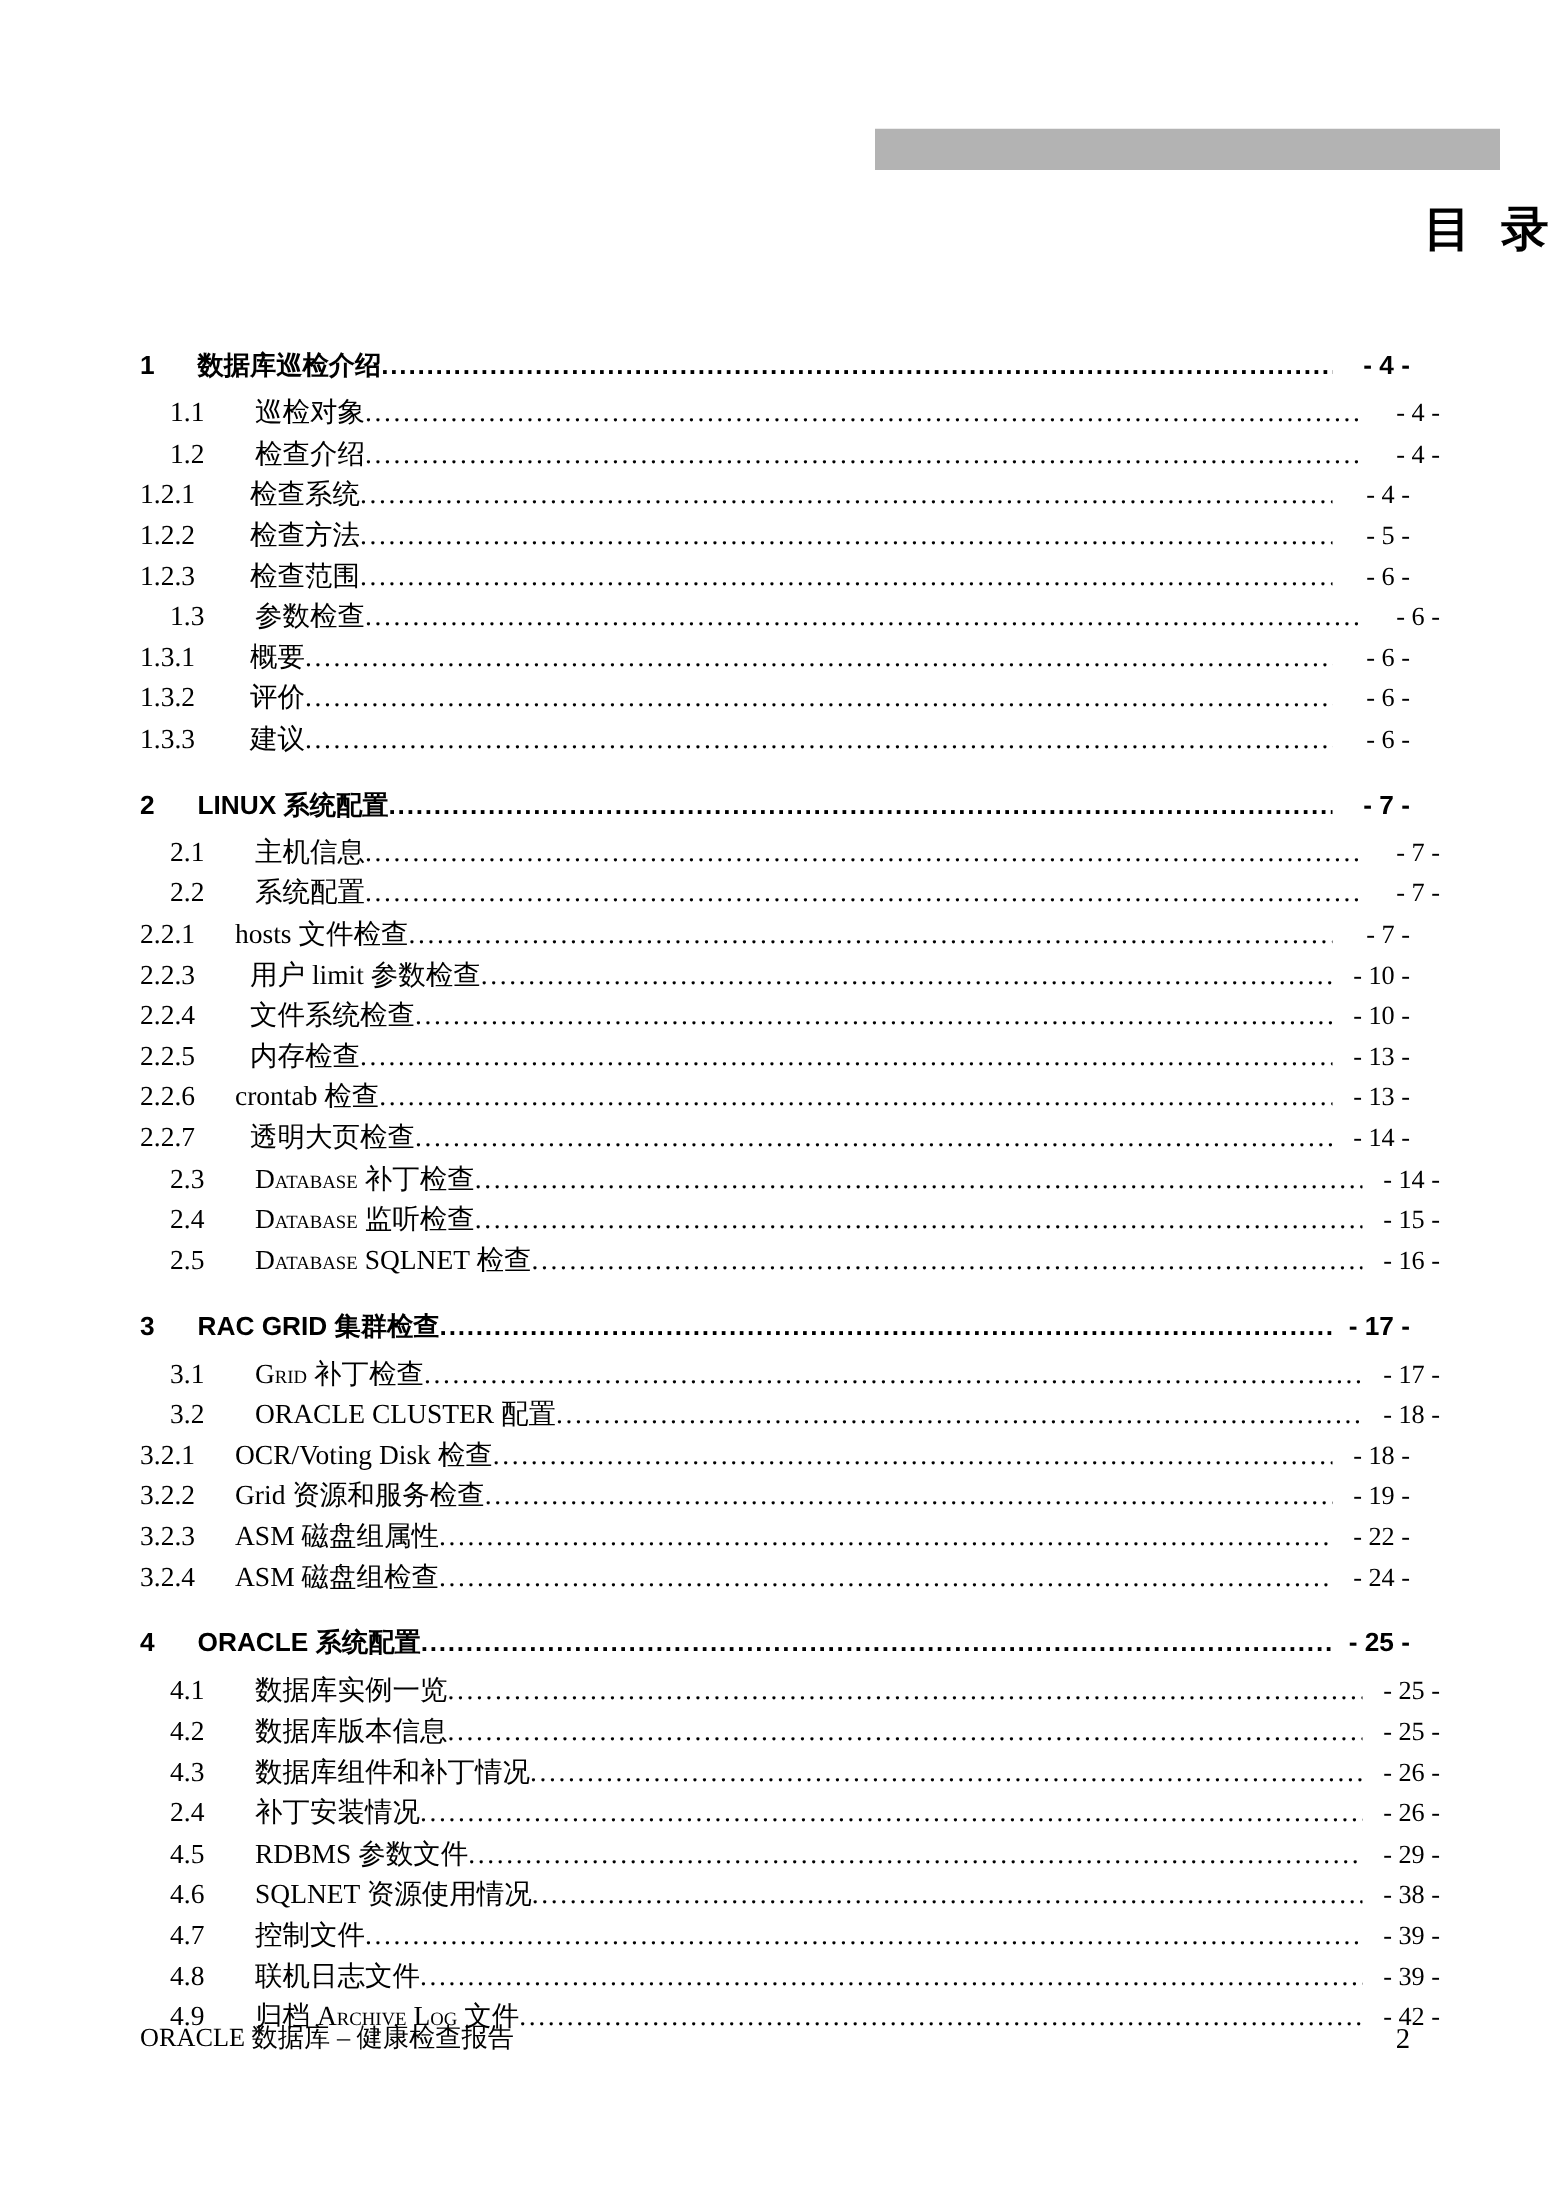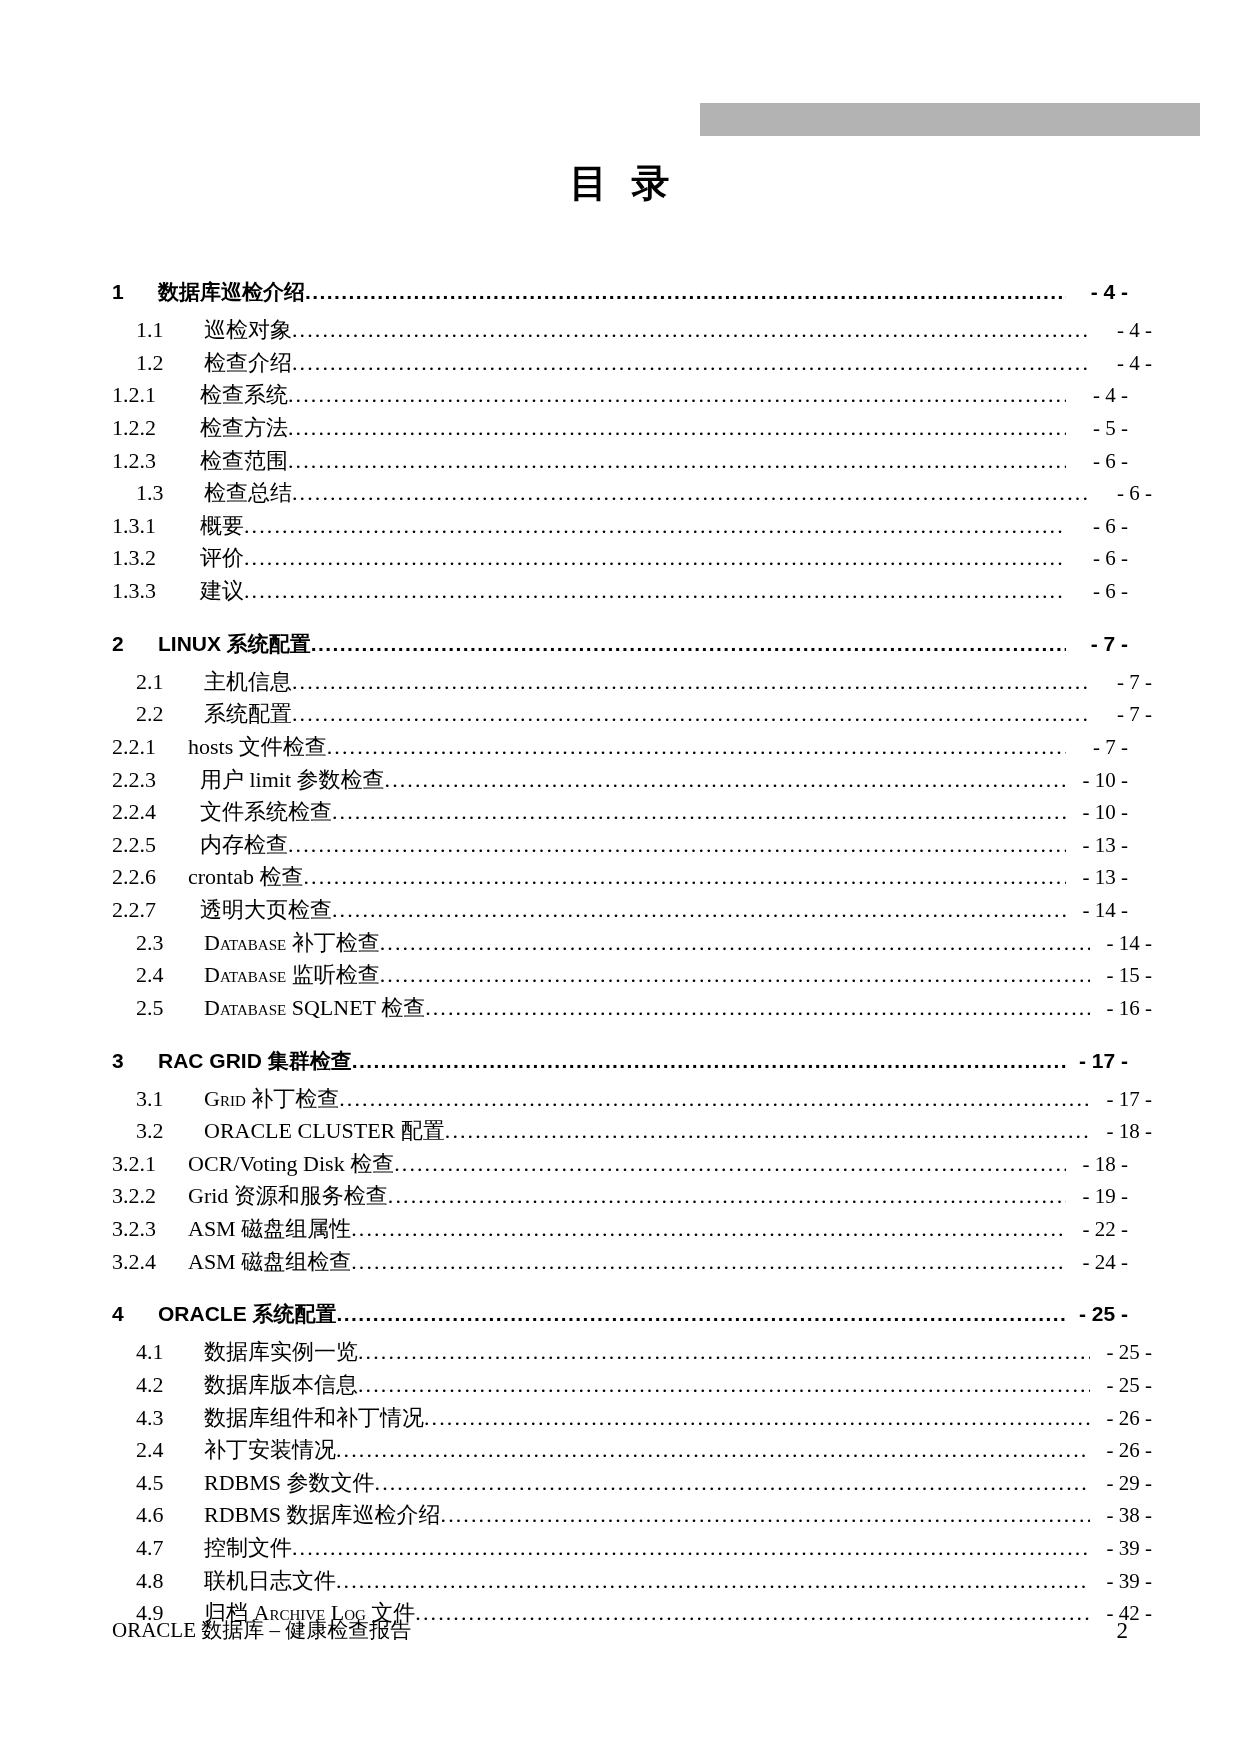--- a/index.html
+++ b/index.html
@@ -30,21 +30,21 @@
     height: 33px;
     background: #b3b3b3;
   }
 
   
   .doc-title {
     position: absolute;
     left: 0;
     top: 158px;
     width: 1241px;
-    text-align: center;
+    text-align: right;
     font-family: "Liberation Sans", "DejaVu Sans", sans-serif;
     font-weight: bold;
     font-size: 38px;
     letter-spacing: 2px;
     color: #000;
   }
   .doc-title .gap { display: inline-block; width: 22px; }
 
   
   .toc {
@@ -190,21 +190,21 @@
         <span class="pageno">- 5 -</span>
       </div>
       <div class="toc-entry lvl3">
         <span class="num">1.2.3</span>
         <span class="title-txt">检查范围</span>
         <span class="leader"></span>
         <span class="pageno">- 6 -</span>
       </div>
       <div class="toc-entry lvl2">
         <span class="num">1.3</span>
-        <span class="title-txt">检查总结</span>
+        <span class="title-txt">参数检查</span>
         <span class="leader"></span>
         <span class="pageno">- 6 -</span>
       </div>
       <div class="toc-entry lvl3">
         <span class="num">1.3.1</span>
         <span class="title-txt">概要</span>
         <span class="leader"></span>
         <span class="pageno">- 6 -</span>
       </div>
       <div class="toc-entry lvl3">
@@ -364,21 +364,21 @@
         <span class="pageno">- 26 -</span>
       </div>
       <div class="toc-entry lvl2">
         <span class="num">4.5</span>
         <span class="title-txt">RDBMS 参数文件</span>
         <span class="leader"></span>
         <span class="pageno">- 29 -</span>
       </div>
       <div class="toc-entry lvl2">
         <span class="num">4.6</span>
-        <span class="title-txt">RDBMS 数据库巡检介绍</span>
+        <span class="title-txt">SQLNET 资源使用情况</span>
         <span class="leader"></span>
         <span class="pageno">- 38 -</span>
       </div>
       <div class="toc-entry lvl2">
         <span class="num">4.7</span>
         <span class="title-txt">控制文件</span>
         <span class="leader"></span>
         <span class="pageno">- 39 -</span>
       </div>
       <div class="toc-entry lvl2">

